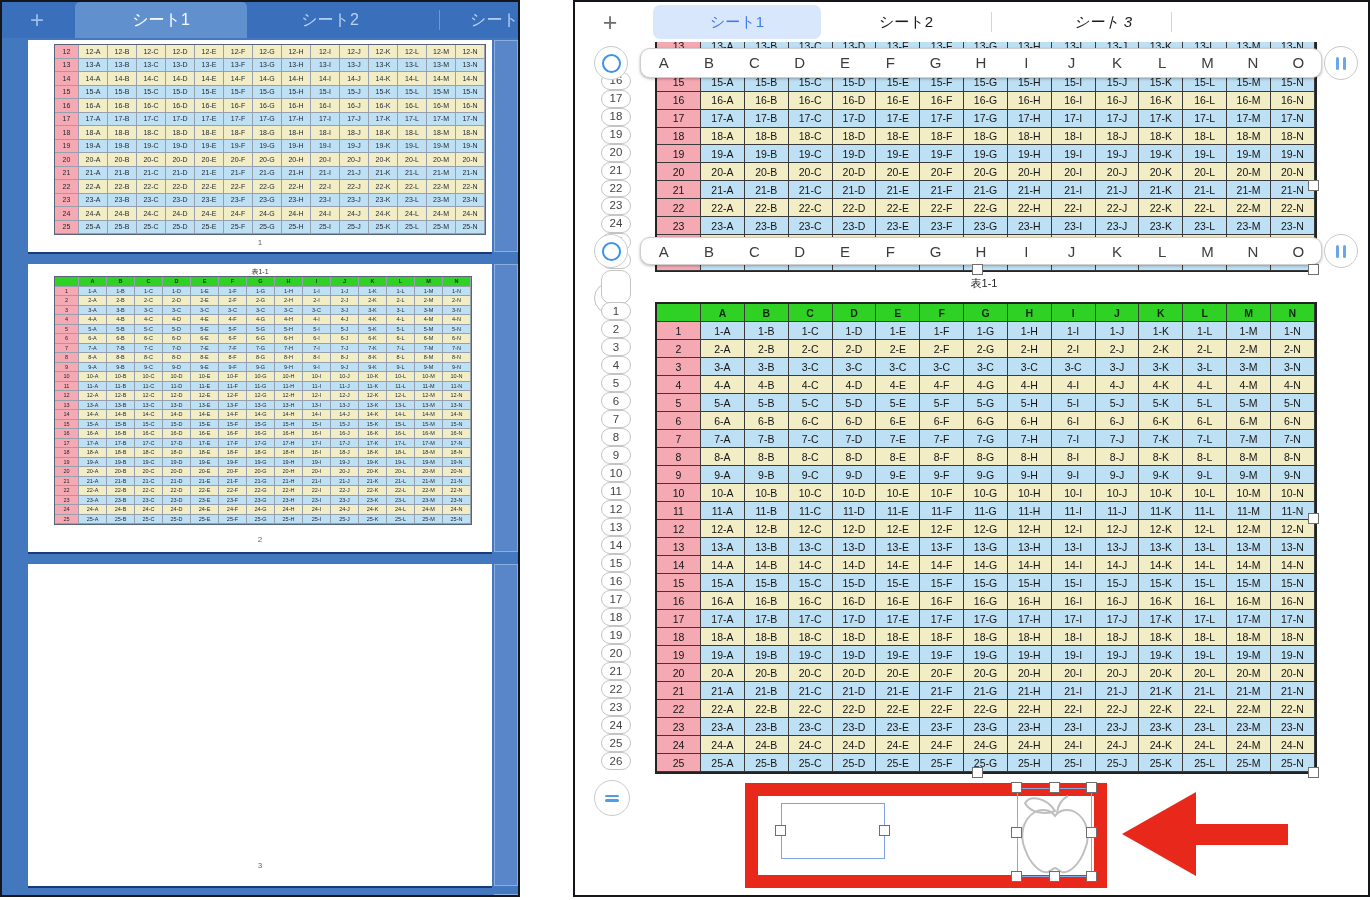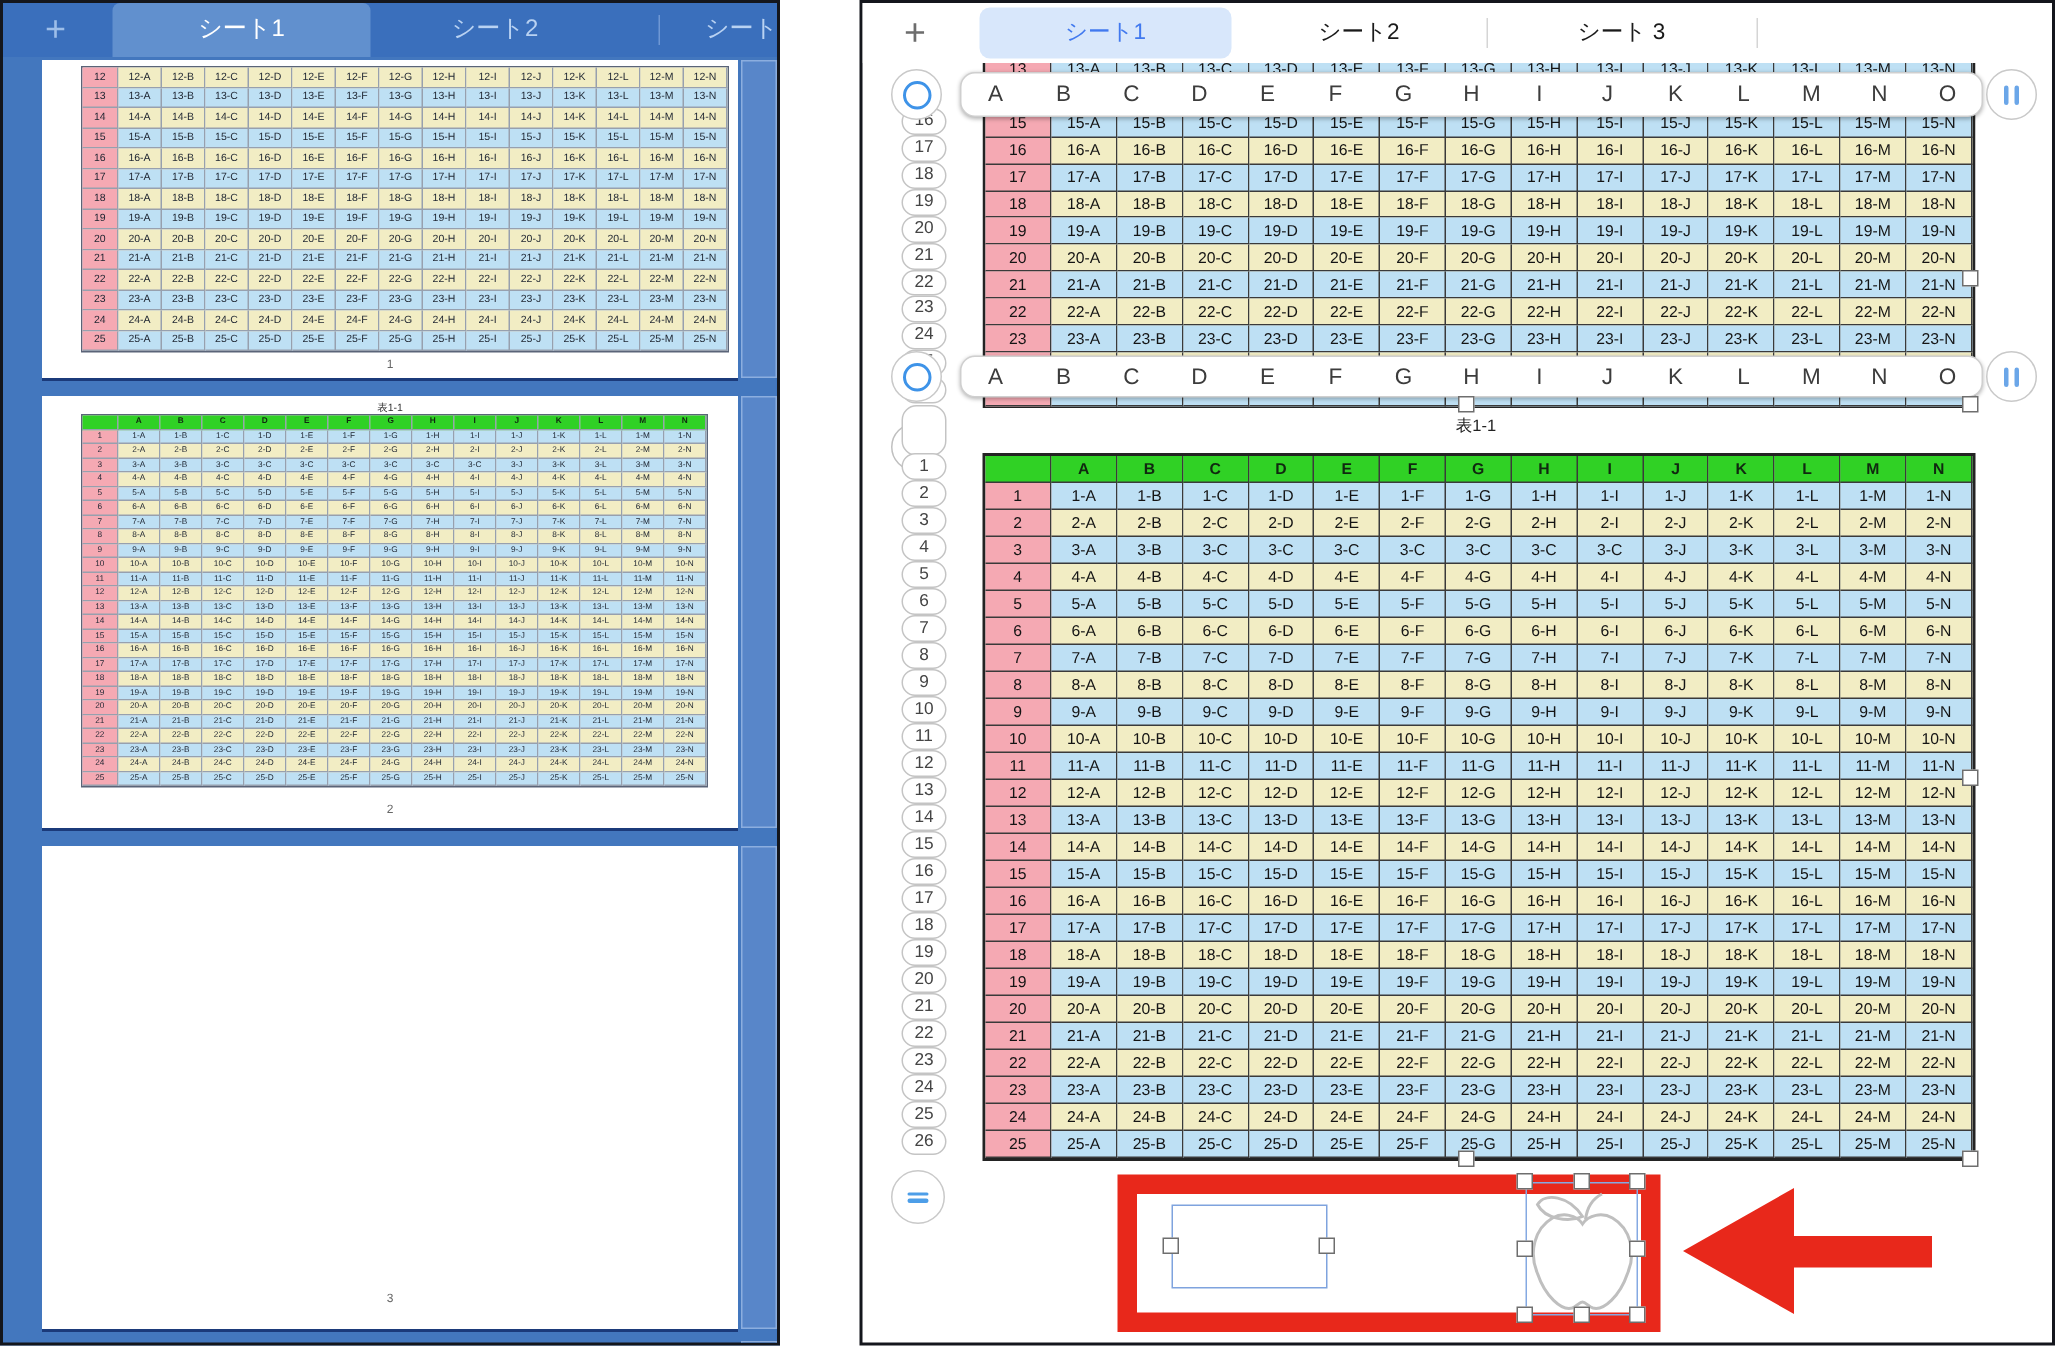--- a/index.html
+++ b/index.html
@@ -39,21 +39,21 @@
   
   #rightwin{position:absolute;left:573px;top:0;width:797px;height:897px;background:#fff;
             border:2px solid #14161c;box-sizing:border-box;overflow:hidden;}
   #rtabbar{position:absolute;left:0;top:0;width:793px;height:40px;background:#fff;}
   #rplus{position:absolute;left:20px;top:5px;width:30px;height:30px;color:#6d6d6d;font-size:25px;
          font-weight:300;text-align:center;line-height:30px;}
   #rpill{position:absolute;left:78px;top:3px;width:168px;height:34px;background:#D8E7FB;border-radius:7px;
          color:#4179EF;font-size:15px;text-align:center;line-height:34px;}
   .rtab{position:absolute;top:0;height:40px;color:#1a1a1a;font-size:15px;line-height:40px;text-align:center;}
   #rtab2{left:248px;width:166px;}
-  #rtab3{left:418px;width:176px;}
+  #rtab3{left:440px;width:176px;font-style:italic;}
   .rdiv{position:absolute;top:10px;width:1px;height:20px;background:#D5D5D5;}
 
   
   .etable{position:absolute;}
   .erow{display:flex;}
   .ec{box-sizing:border-box;border-right:1.5px solid #3a3a3a;border-bottom:1.5px solid #3a3a3a;
       display:flex;align-items:center;justify-content:center;font-size:10.5px;color:#141414;overflow:hidden;white-space:nowrap;}
   .eouter{border:2px solid #232323;}
   .blue{background:#BEE0F4;} .cream{background:#F2EDC4;} .pink{background:#F5A9B3;}
   .green{background:#30D125;color:#102810;font-weight:bold;}

